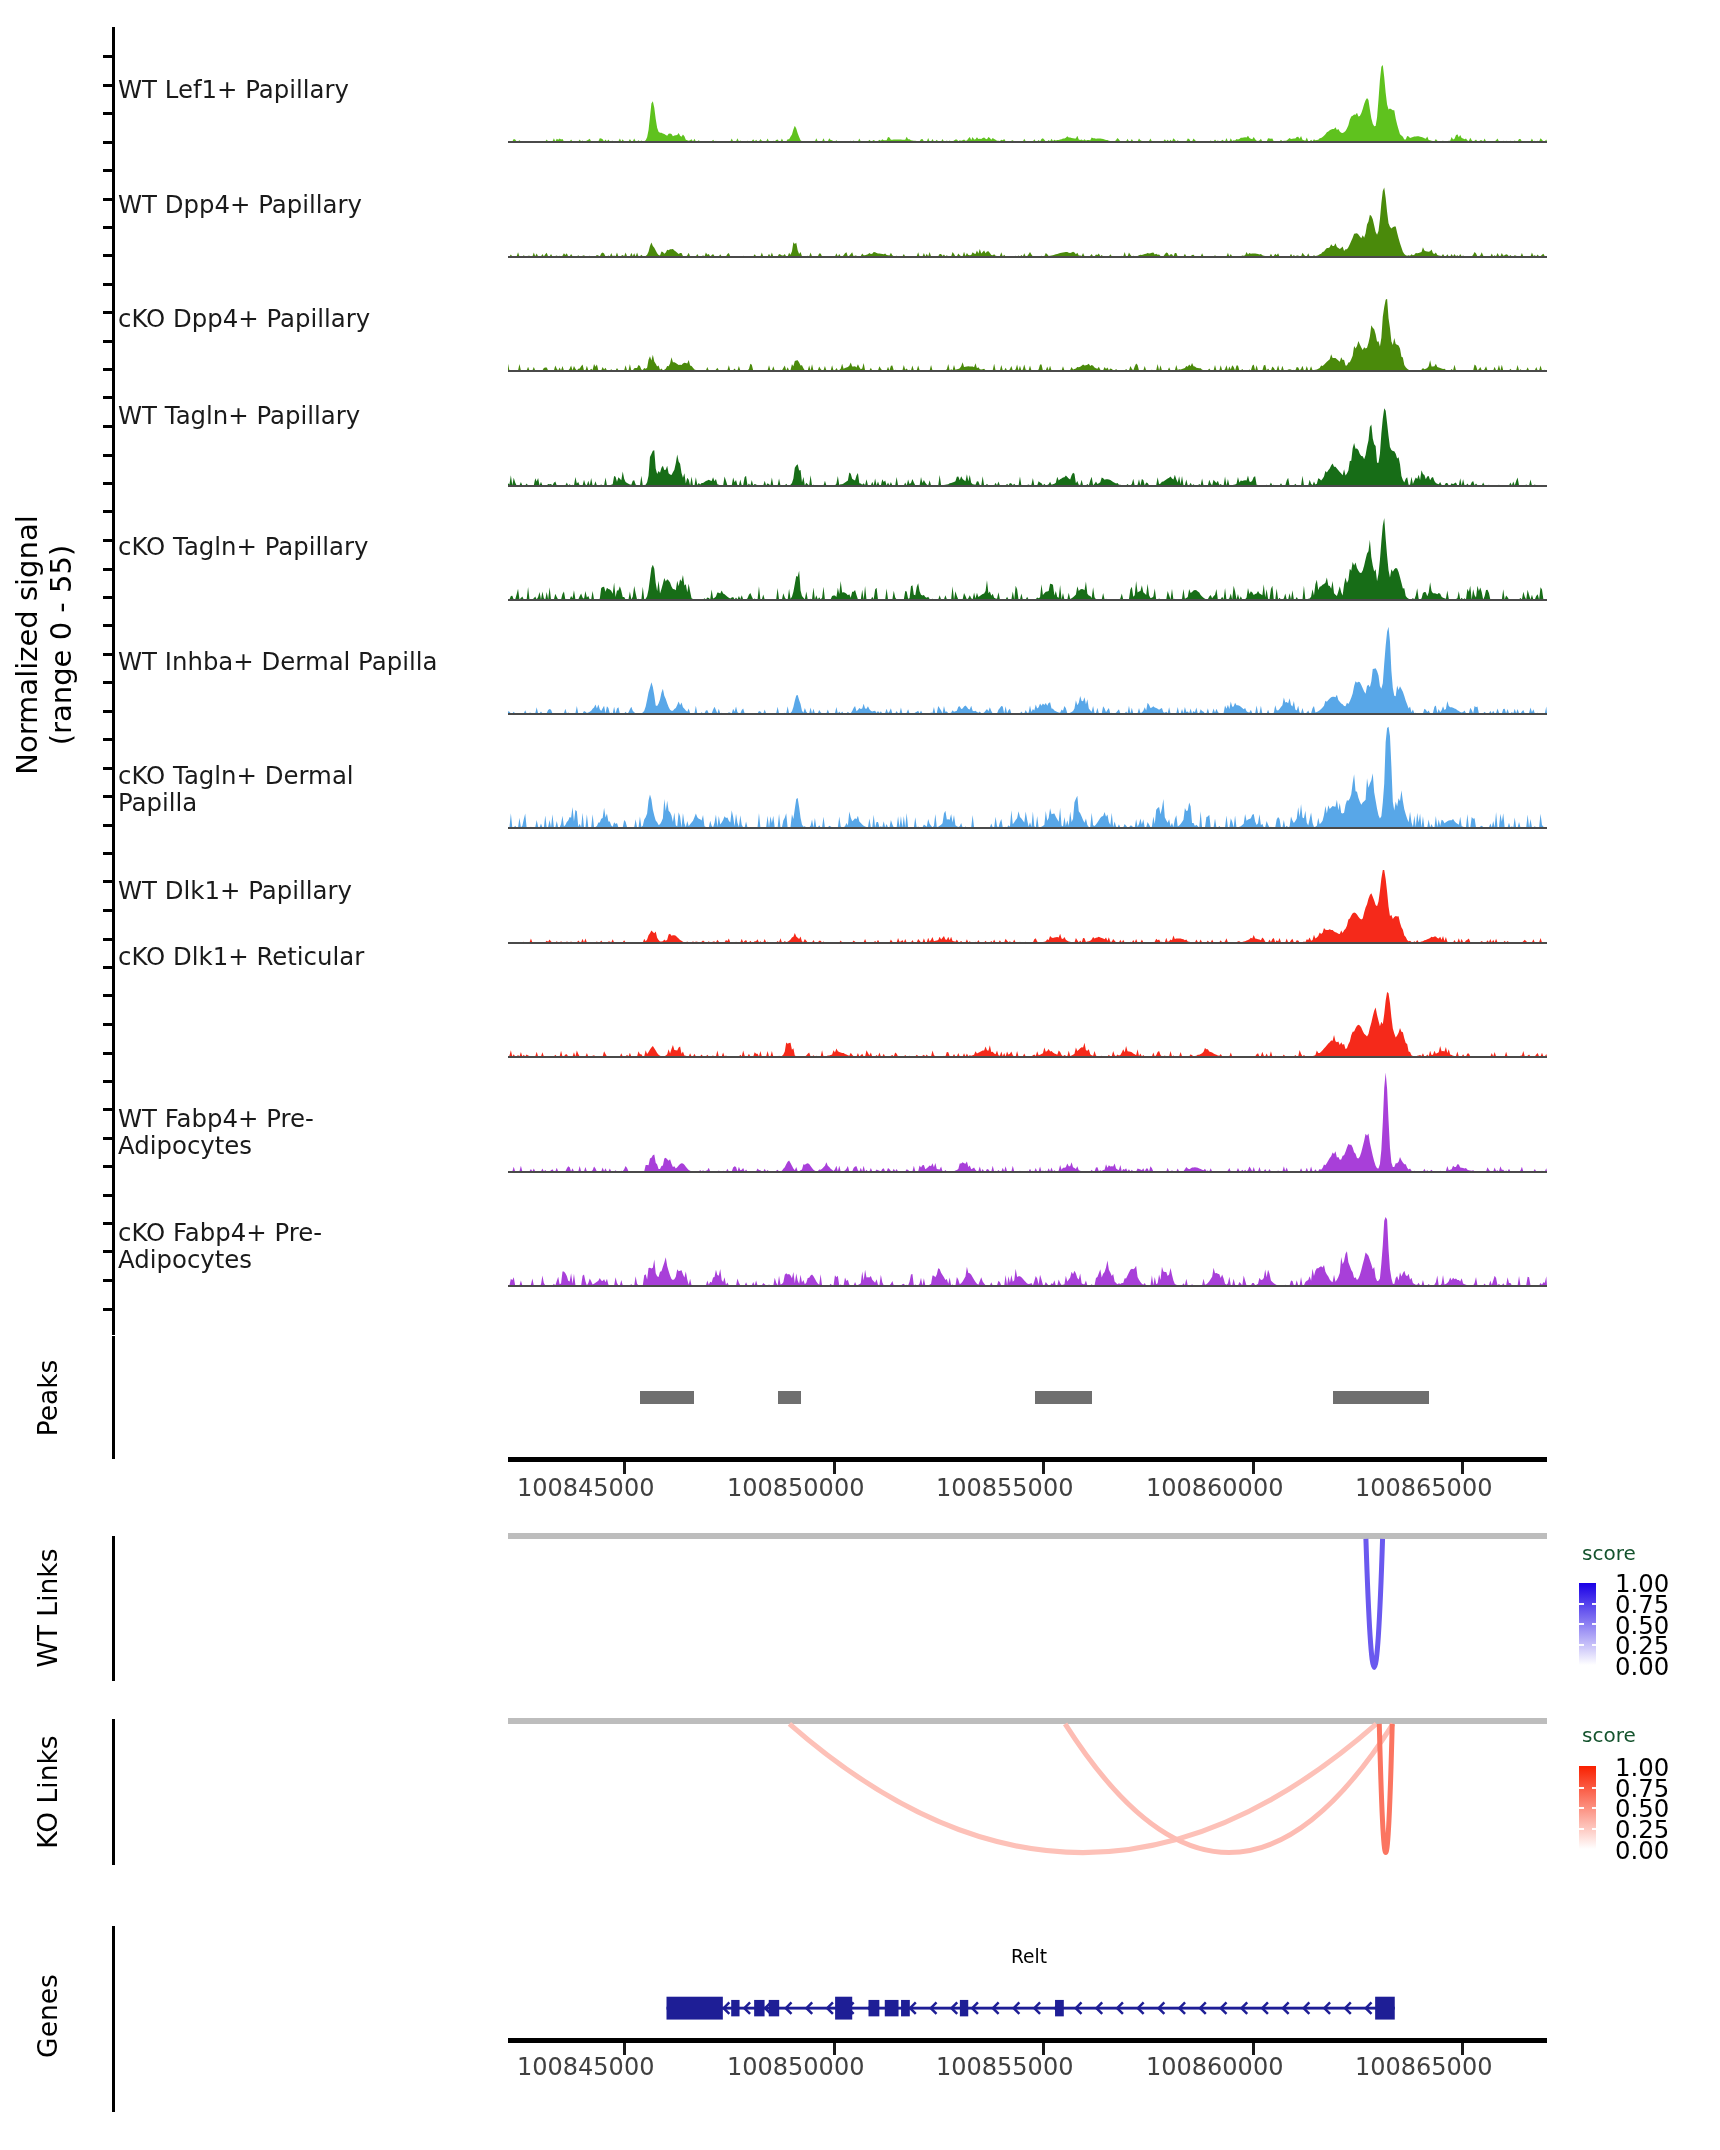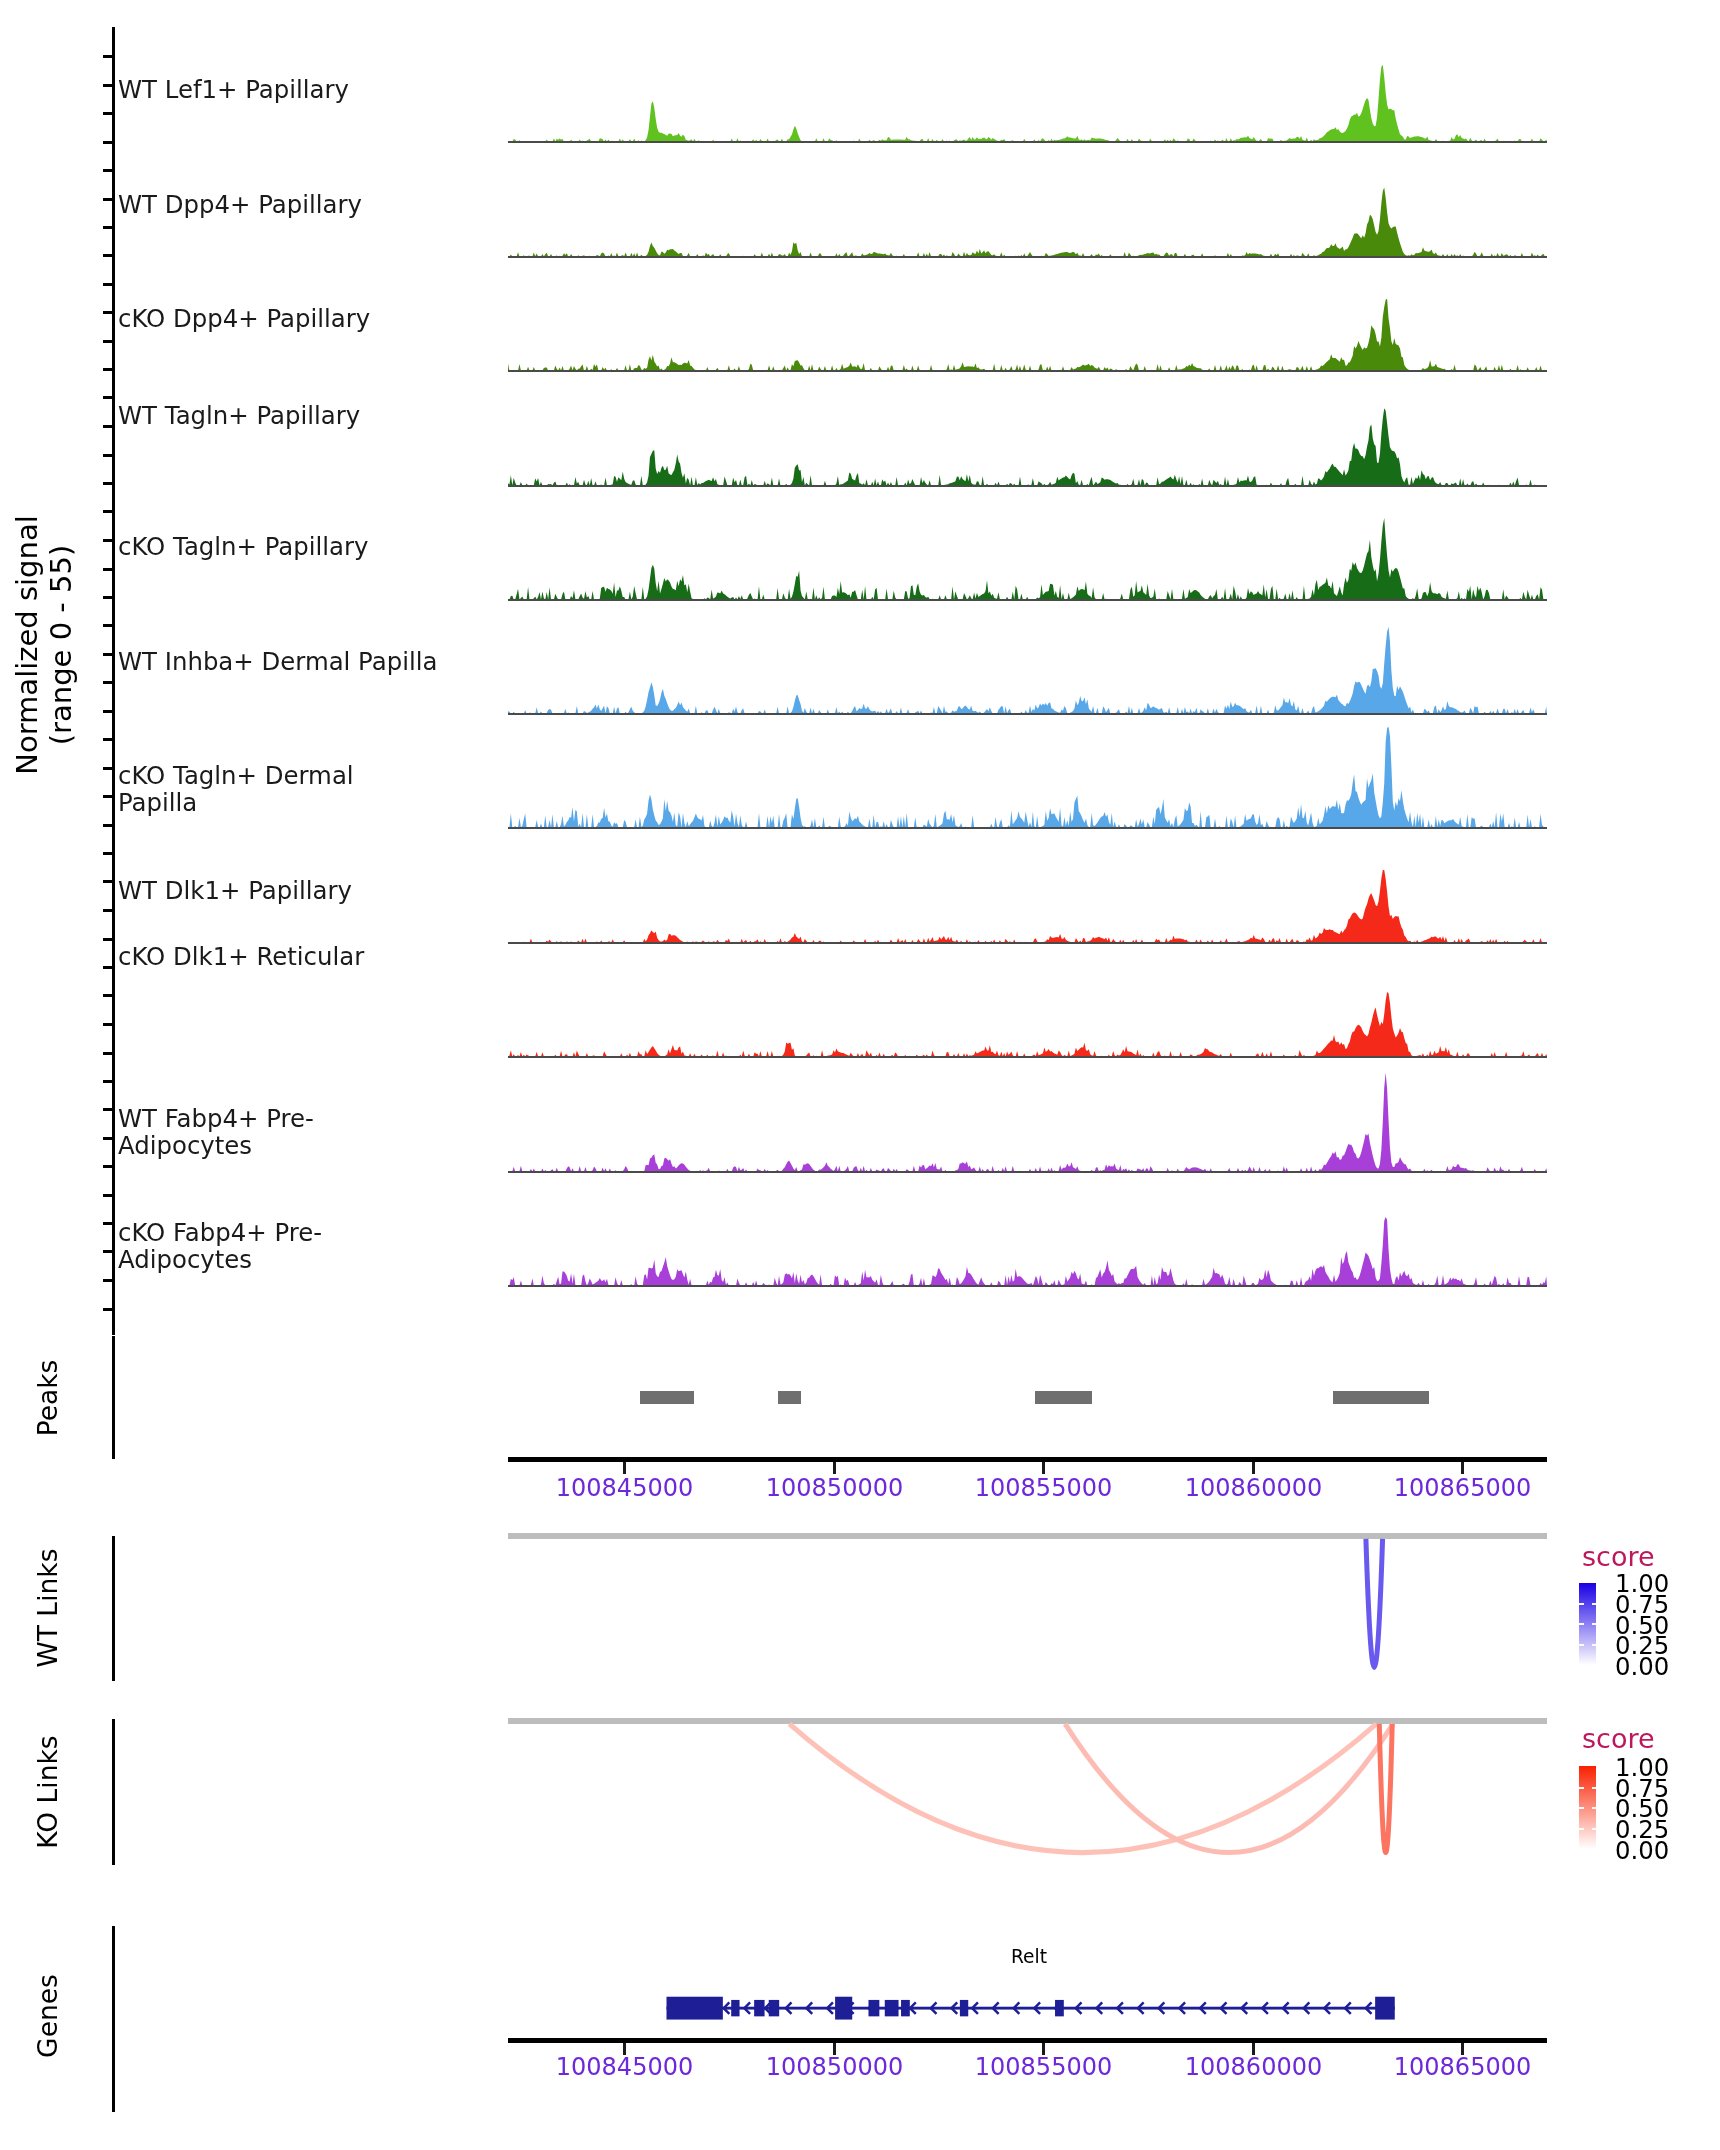--- a/index.html
+++ b/index.html
@@ -7,23 +7,23 @@
         font-family:"DejaVu Sans",sans-serif;color:#111;}
   .vlabel{position:absolute;transform:translate(-50%,-50%) rotate(-90deg);white-space:nowrap;}
   .track-label{position:absolute;width:320px;text-align:left;font-size:24.4px;color:#1a1a1a;line-height:27px;}
   .baseline{position:absolute;height:2.2px;background:#4a4a4a;}
   .grayline{position:absolute;height:5.7px;background:#bdbdbd;}
   .bracket{position:absolute;width:2.9px;background:#000;}
   .yaxis-line{position:absolute;width:2.9px;background:#000;}
   .ytick{position:absolute;width:8.6px;height:2.9px;background:#000;}
   .xaxis-line{position:absolute;height:5px;background:#000;}
   .xtick{position:absolute;width:2.9px;height:11.5px;background:#1a1a1a;}
-  .xtick-label{position:absolute;width:215px;text-align:center;font-size:24px;color:#6d28d9;}
+  .xtick-label{position:absolute;width:215px;font-size:24px;color:#404040;}
   .section-label{font-size:26.5px;color:#000;}
-  .legend-title{position:absolute;font-size:27px;color:#be185d;}
+  .legend-title{position:absolute;font-size:20px;color:#14532d;}
   .legend-bar{position:absolute;width:17px;}
   .legend-tick-label{position:absolute;font-size:24.4px;color:#000;white-space:nowrap;}
   .legend-dash{position:absolute;height:2.2px;width:5px;background:rgba(255,255,255,.95);}
   .peak-rect{position:absolute;height:13px;background:#6f6f6f;}
   .gene-name{position:absolute;font-size:18.6px;color:#000;text-align:center;width:86px;}
   .axis-title{position:absolute;font-size:32px;color:#000;text-align:center;width:574px;}
   .ylab-line{font-size:29px;line-height:34px;text-align:center;color:#000;}
   svg{position:absolute;overflow:visible;}
 </style>
 </head>

